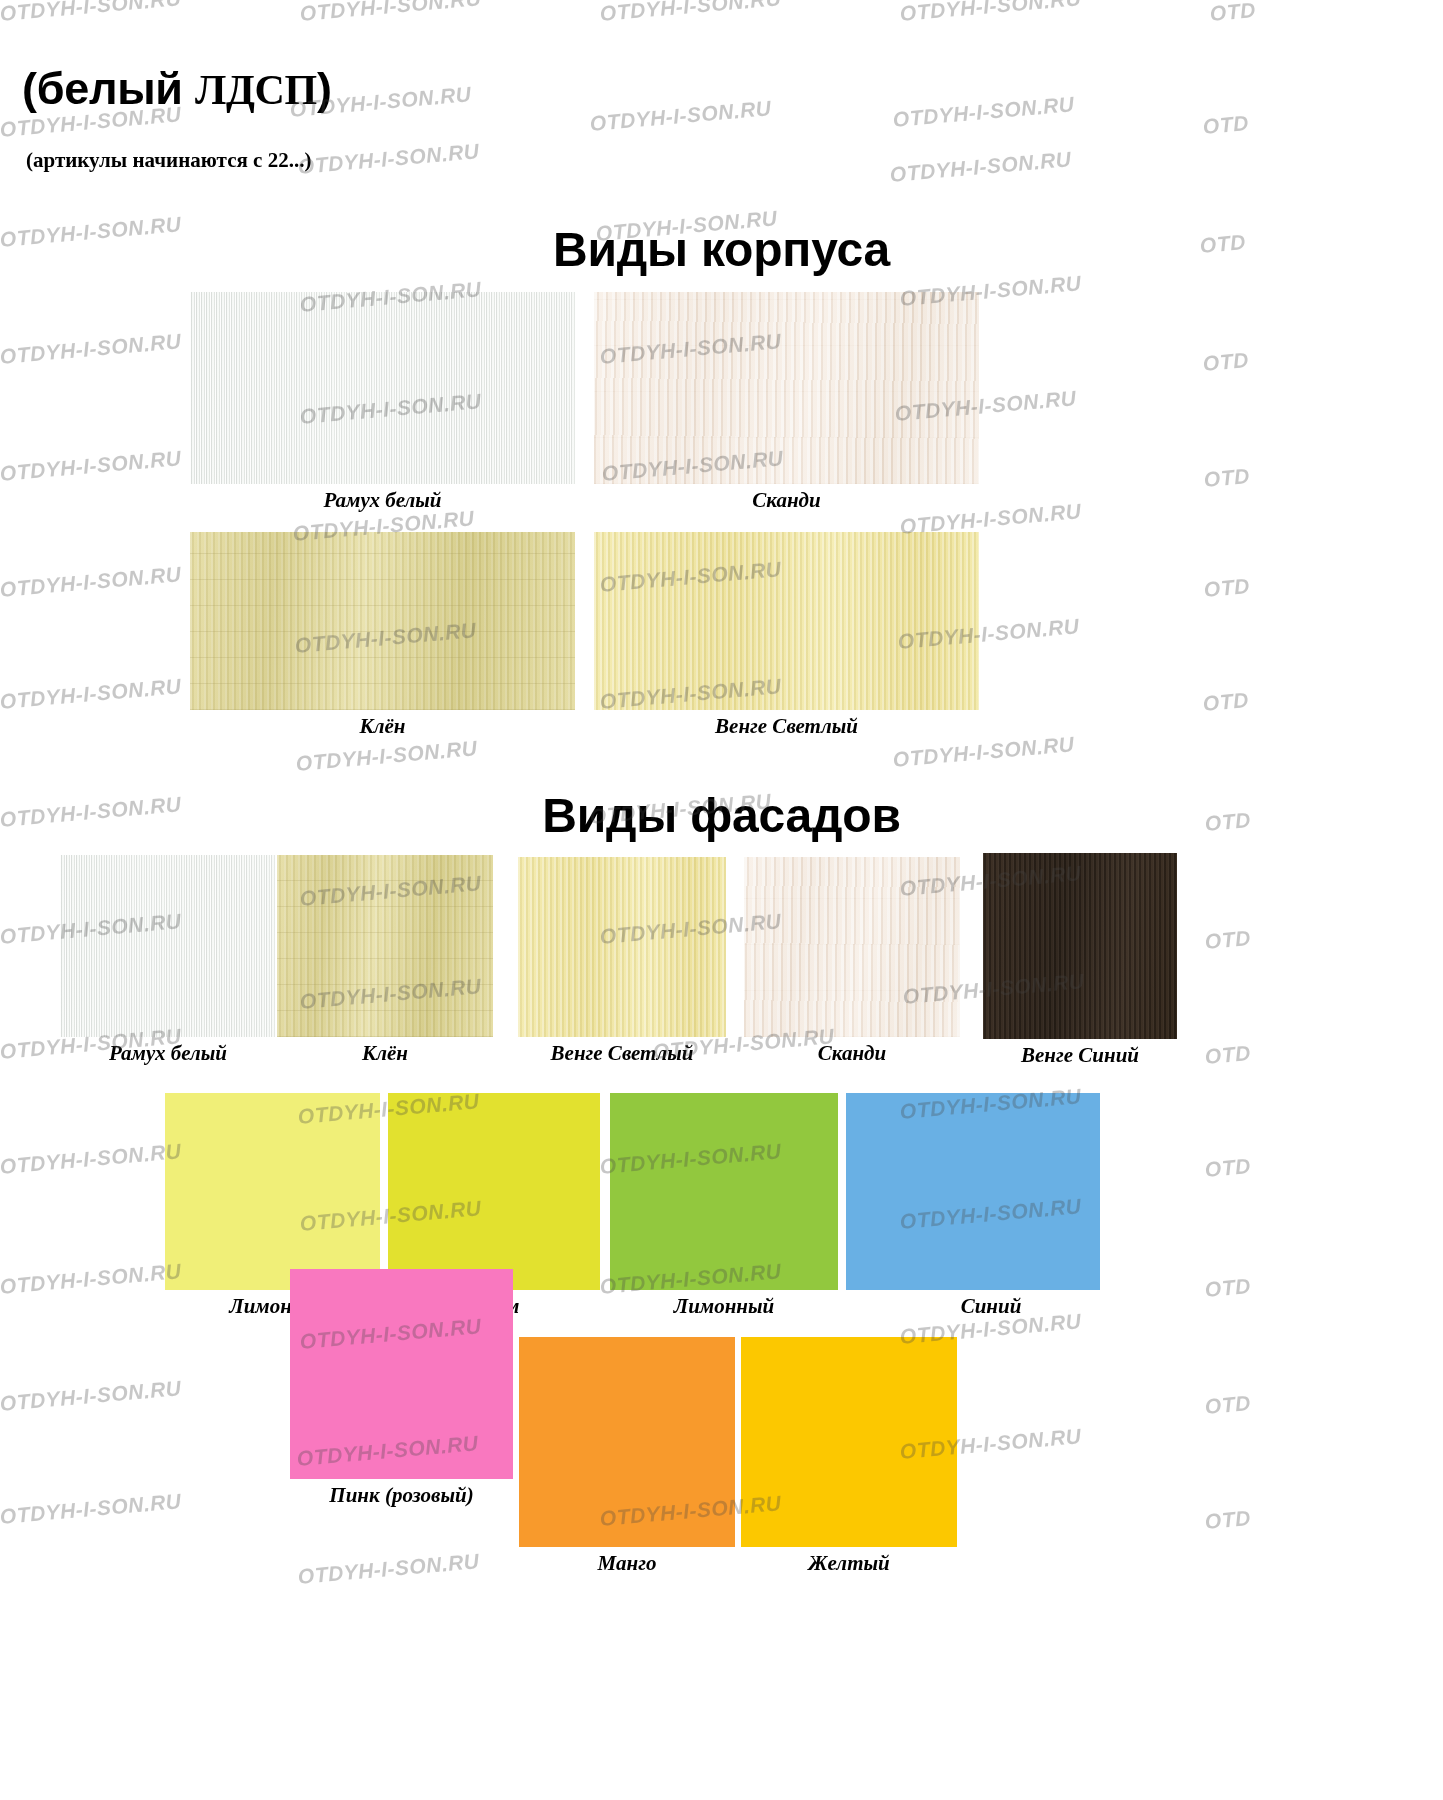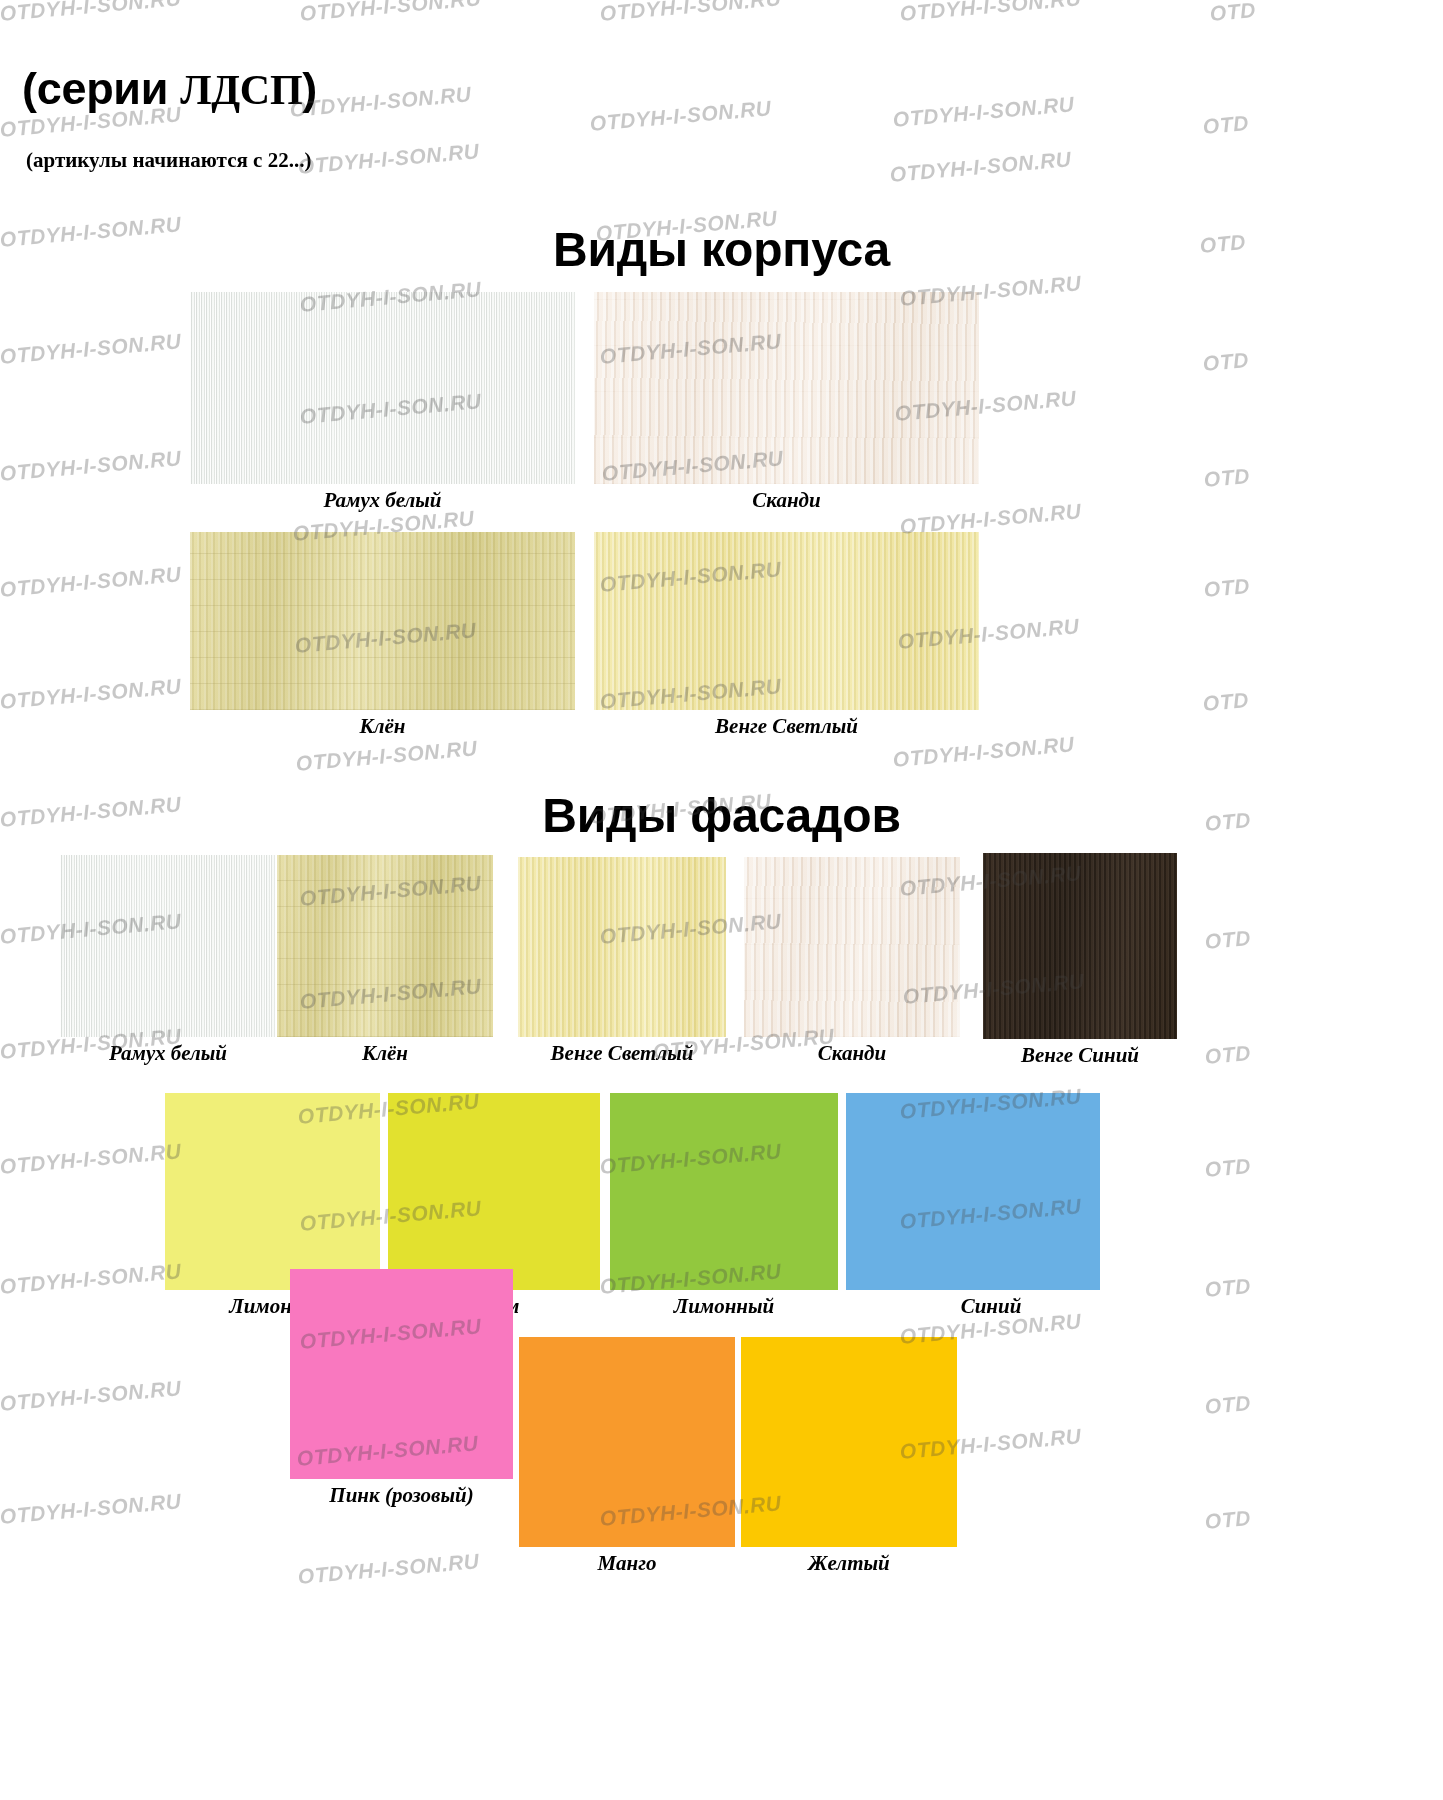--- a/index.html
+++ b/index.html
@@ -222,21 +222,21 @@
     <div class="wm" style="left: 0px; top: 1505px; font-size: 21px;">OTDYH-I-SON.RU</div>
     <div class="wm" style="left: 600px; top: 1507px; font-size: 21px;">OTDYH-I-SON.RU</div>
     <div class="wm" style="left: 1205px; top: 1510px; font-size: 21px;">OTD</div>
     <div class="wm" style="left: 298px; top: 1565px; font-size: 21px;">OTDYH-I-SON.RU</div>
   </div>
 
 <div id="content">
 
   <div class="title">
     <br>
-    <span><span>(серии </span><span class="ldsp">ЛДСП</span><span>)</span></span>
+    <span><span>(белый </span><span class="ldsp">ЛДСП</span><span>)</span></span>
   </div>
 
   <div class="subtitle">(артикулы начинаются с 22...)</div>
 
   <div class="section-heading" id="heading-korpus">Виды корпуса</div>
   <div class="section-heading" id="heading-fasad">Виды фасадов</div>
 
   <div id="swatch-layer">
       <div class="swatch-cell" style="left: 190px; top: 292px; width: 385px;">
         <div class="swatch tex-ramuh" style="width: 385px; height: 192px;"></div>

